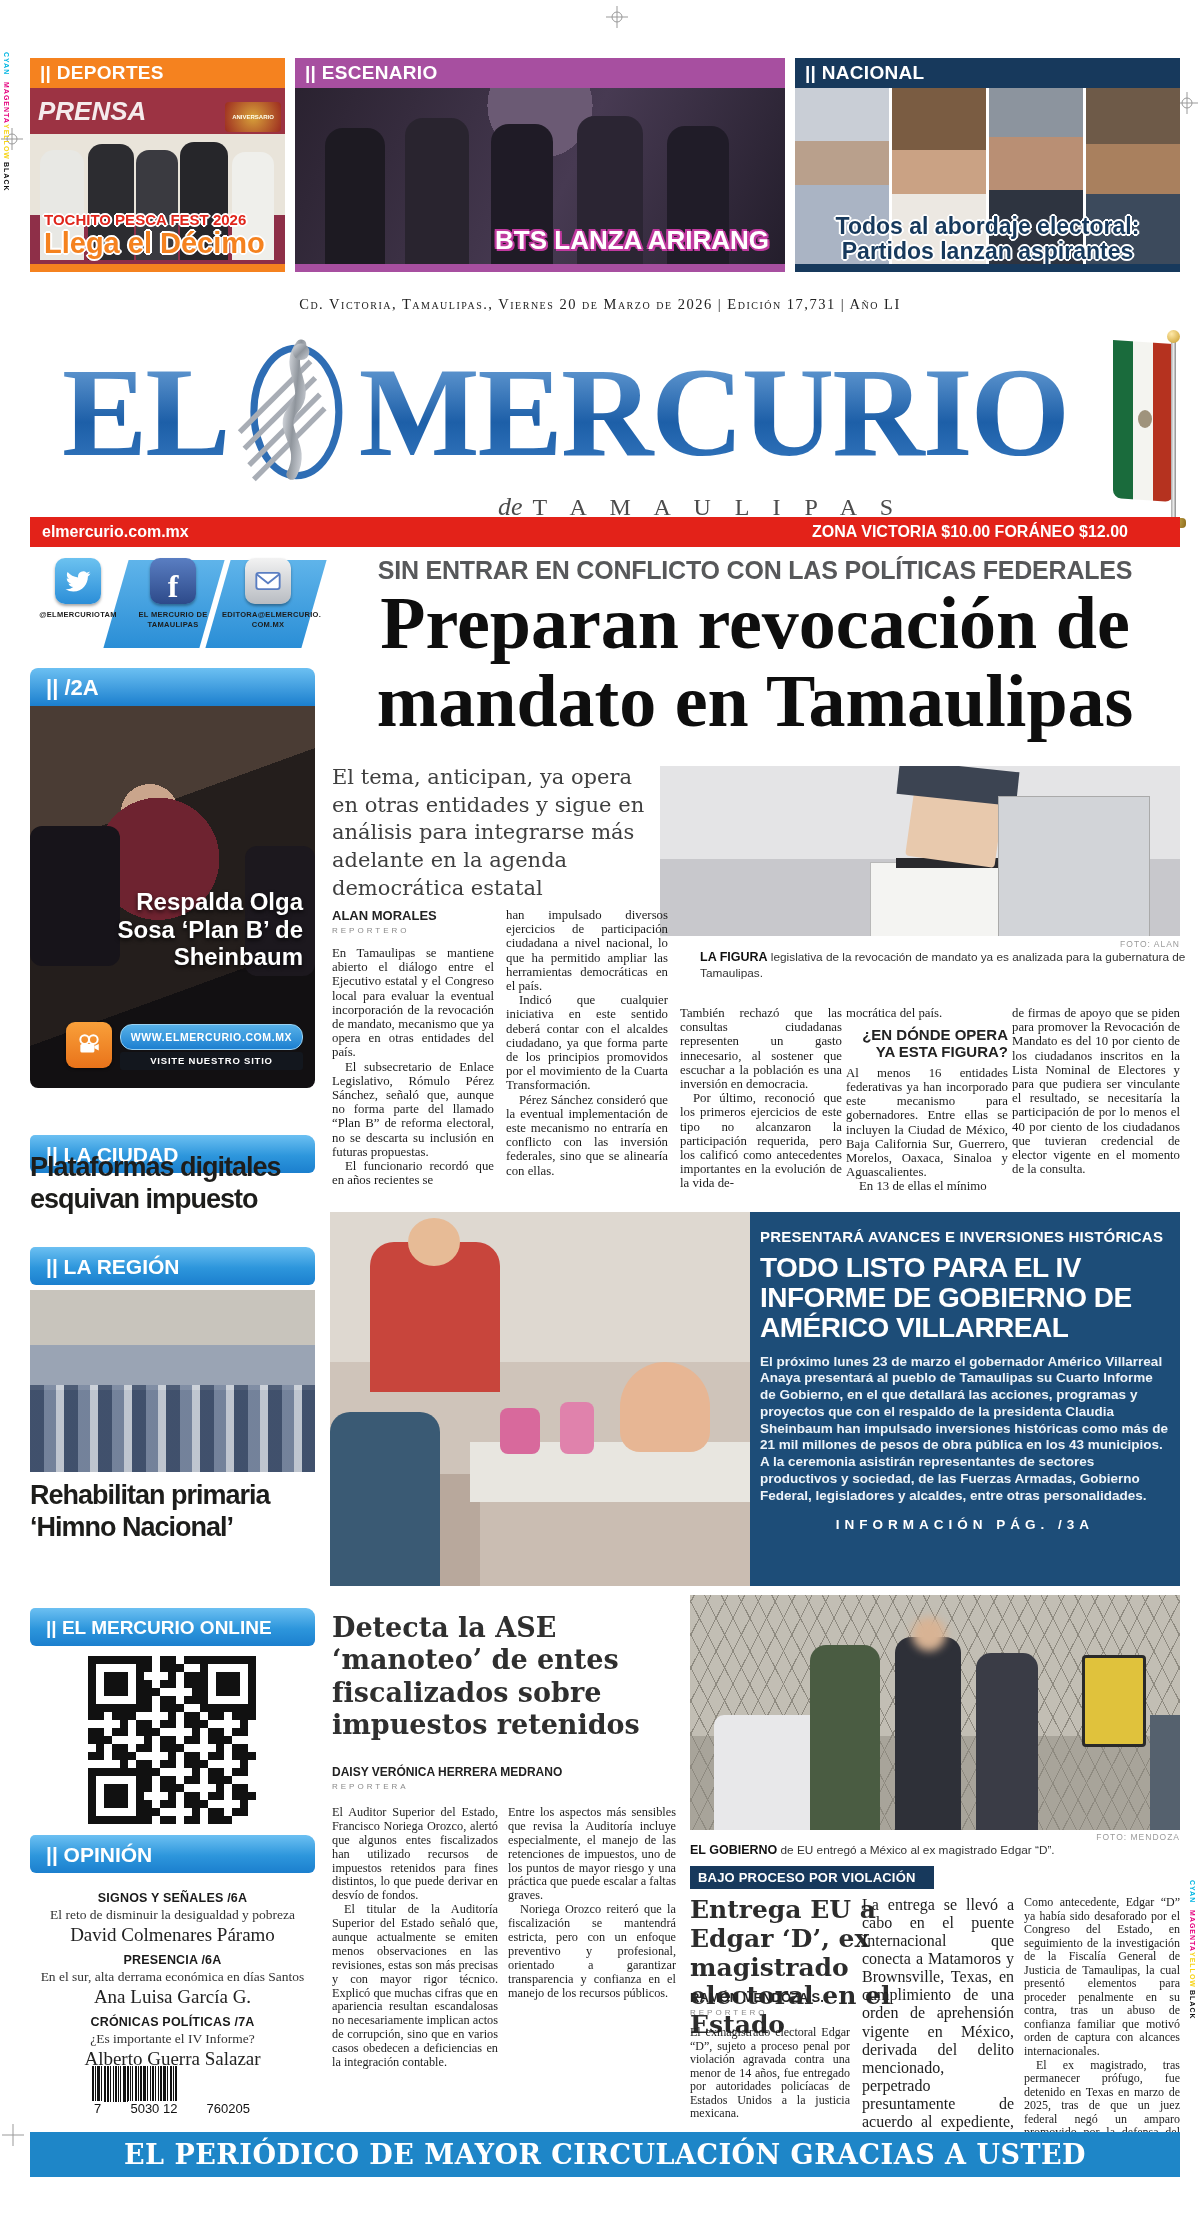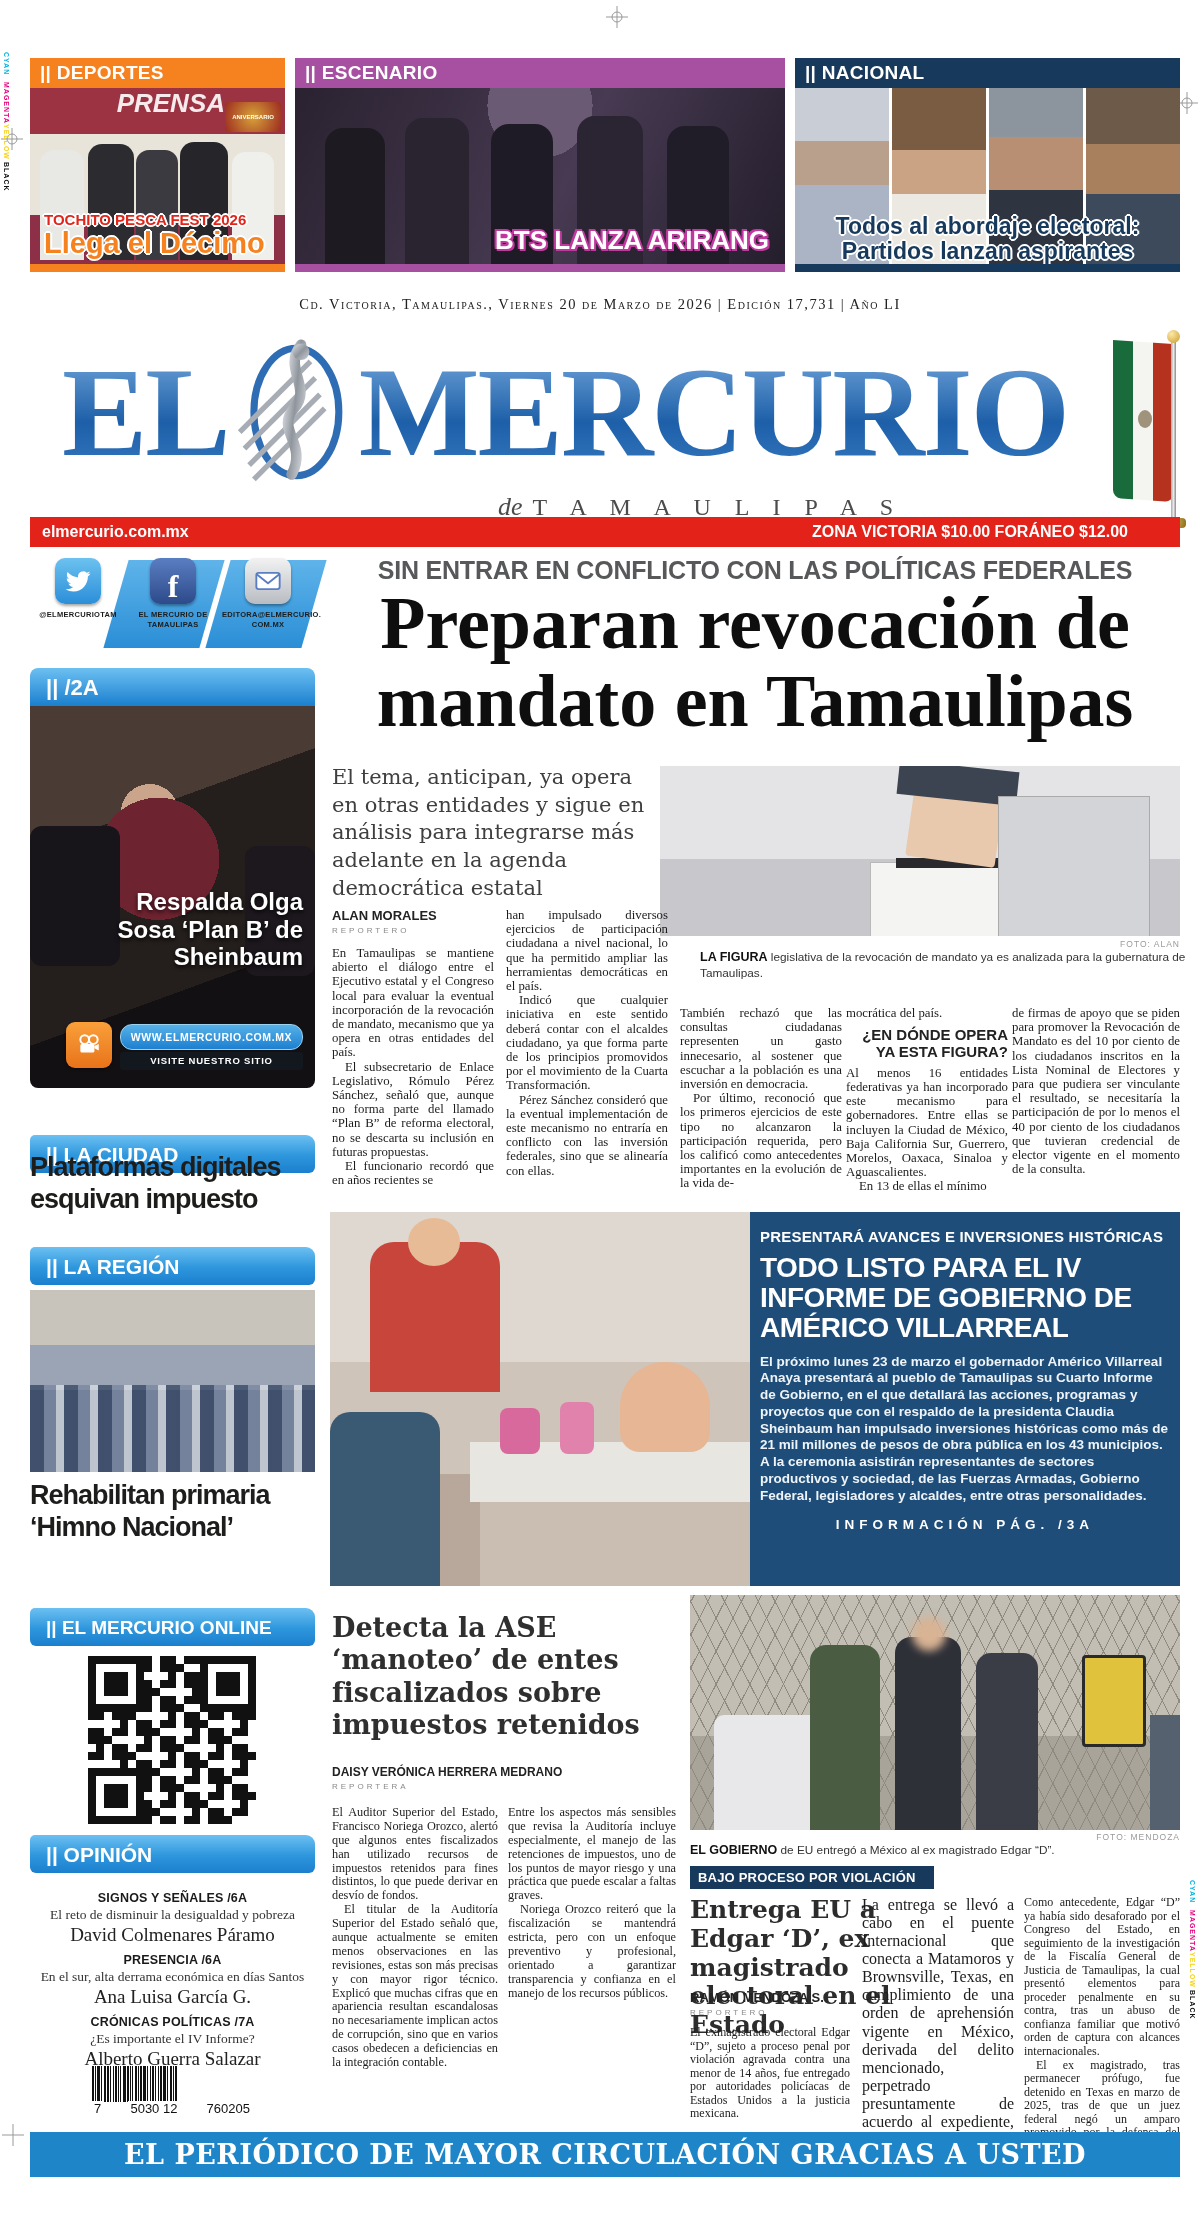--- a/index.html
+++ b/index.html
@@ -204,21 +204,21 @@
   </div>
   <div class="colorbar" style="left:1188px;top:1880px;">
     <span style="top:0;color:#00b5e2;">CYAN</span>
     <span style="top:30px;color:#e6007e;">MAGENTA</span>
     <span style="top:72px;color:#f7d417;">YELLOW</span>
     <span style="top:110px;color:#111;">BLACK</span>
   </div>
 
   <div class="promo" style="left:30px;width:255px;">
     <div class="ph" style="background:linear-gradient(180deg,#9c3343 0 26%,#e9e4da 26% 72%,#8e2f48 72% 100%);">
-      <div class="shape" style="left:8px;top:0;right:60px;text-align:right;font:bold italic 26px 'Liberation Sans';color:#fff;opacity:.9;">PRENSA</div>
+      <div class="shape" style="left:8px;top:8px;right:60px;text-align:left;font:bold italic 26px 'Liberation Sans';color:#fff;opacity:.9;">PRENSA</div>
       <div class="shape" style="right:4px;top:14px;width:56px;height:30px;background:radial-gradient(circle,#d8a23a,#9c2b20);border-radius:4px;font:bold 6px/30px 'Liberation Sans';color:#ffe;text-align:center;">ANIVERSARIO</div>
       <div class="shape" style="left:10px;top:62px;width:44px;height:110px;background:#e8e8e4;border-radius:14px 14px 0 0;"></div>
       <div class="shape" style="left:58px;top:56px;width:46px;height:116px;background:#2c2c30;border-radius:14px 14px 0 0;"></div>
       <div class="shape" style="left:106px;top:62px;width:42px;height:110px;background:#3a3a40;border-radius:13px 13px 0 0;"></div>
       <div class="shape" style="left:150px;top:54px;width:48px;height:118px;background:#26262a;border-radius:14px 14px 0 0;"></div>
       <div class="shape" style="left:202px;top:64px;width:42px;height:108px;background:#efefeb;border-radius:13px 13px 0 0;"></div>
     </div>
     <div class="promo-head" style="background:#f5821f;">|| DEPORTES</div>
     <div class="p1-kicker outline-w">TOCHITO PESCA FEST 2026</div>
     <div class="p1-title outline-w">Llega el Décimo</div>

